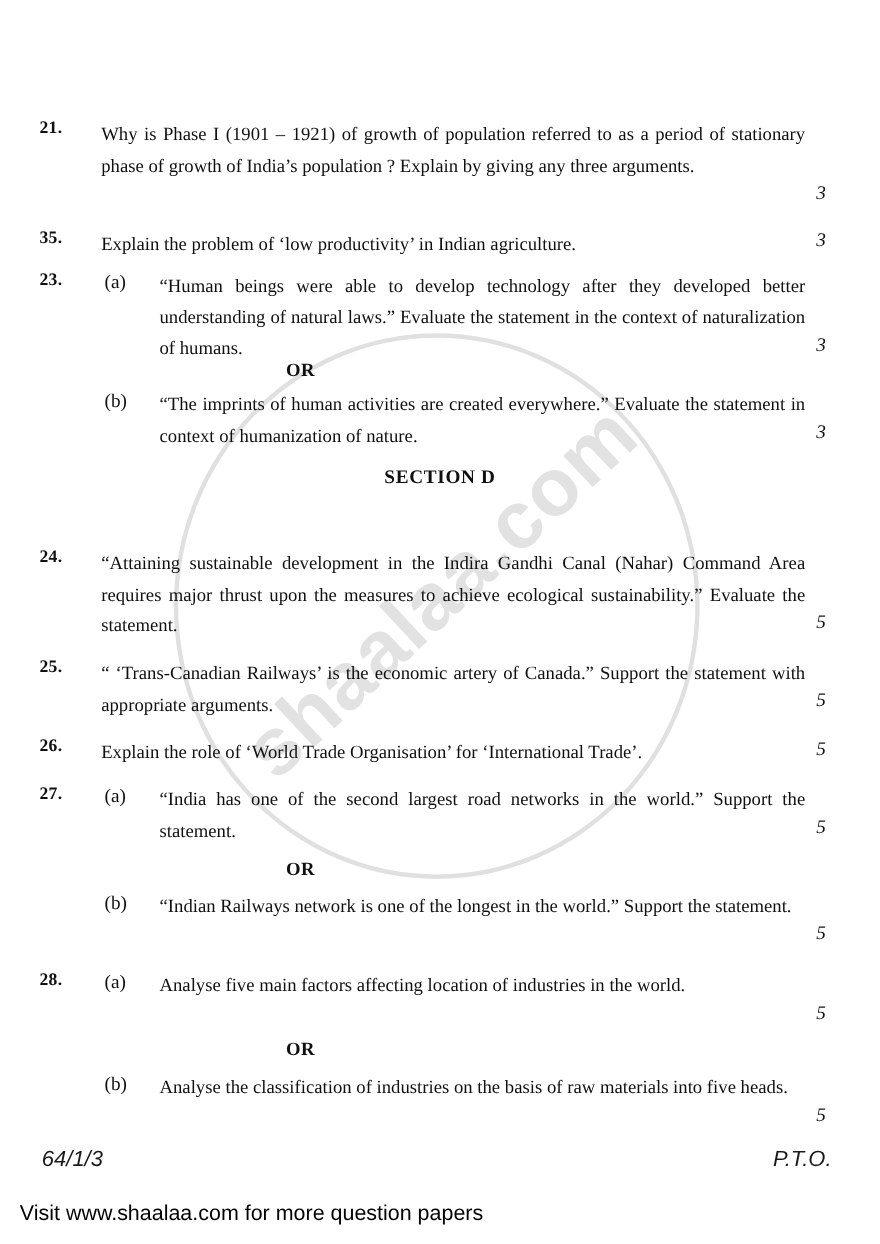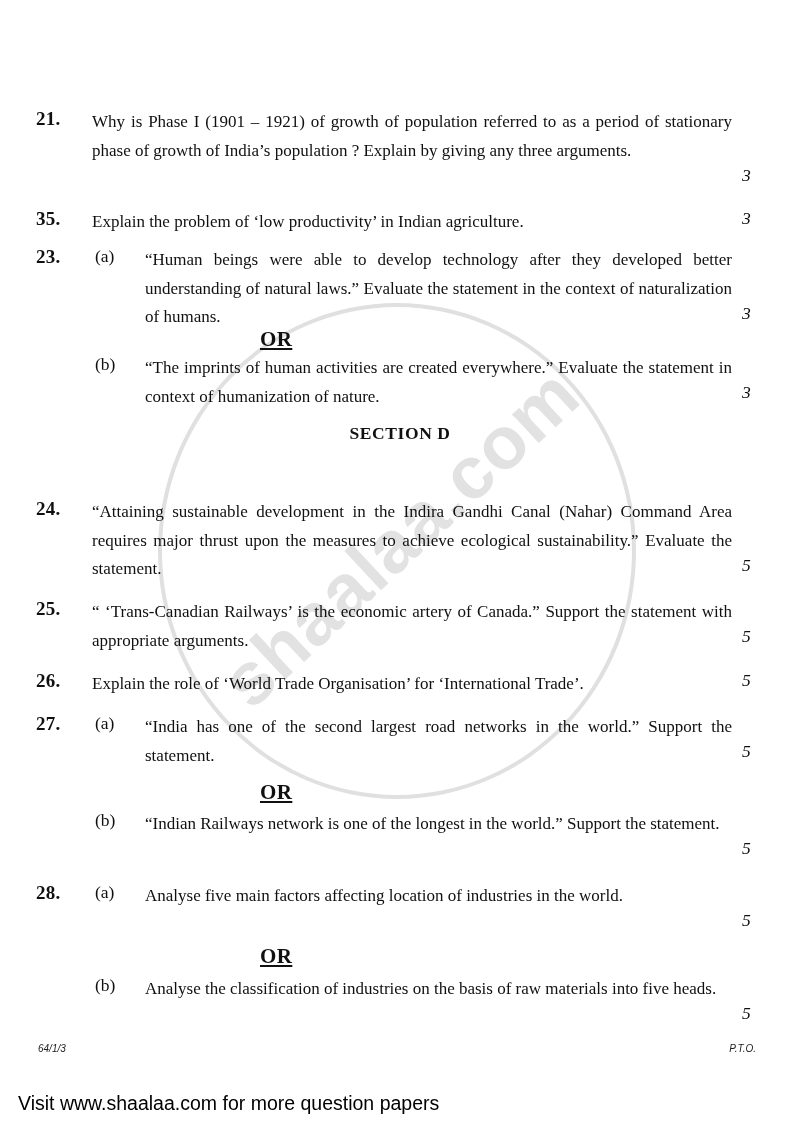--- a/index.html
+++ b/index.html
@@ -61,21 +61,21 @@
   .qrow {
     position: absolute;
     left: 0;
     width: 800px;
   }
   .qnum {
     position: absolute;
     left: 36px;
     top: 0;
     width: 48px;
-    font-size: 19px;
+    font-size: 16px;
     font-weight: 700;
     letter-spacing: 0.2px;
   }
   .sublabel {
     position: absolute;
     left: 95px;
     top: 0;
     width: 42px;
     font-size: 17.5px;
     font-weight: 400;
@@ -100,24 +100,23 @@
     position: absolute;
     left: 742px;
     width: 24px;
     text-align: left;
     font-size: 17.5px;
     font-style: italic;
   }
 
   .or-label {
     position: absolute;
-    font-size: 21px;
+    font-size: 17px;
     font-weight: 700;
     letter-spacing: 0.4px;
-    text-decoration: underline;
   }
 
   .section-heading {
     position: absolute;
     left: 0;
     width: 800px;
     text-align: center;
     font-size: 17.5px;
     font-weight: 700;
     letter-spacing: 0.6px;
@@ -133,21 +132,21 @@
 
   
   #footer {
     position: absolute;
     left: 0;
     top: 1043px;
     width: 800px;
     height: 24px;
     font-family: "Liberation Sans", "DejaVu Sans", sans-serif;
     font-style: italic;
-    font-size: 10px;
+    font-size: 20px;
     color: #1a1a1a;
     z-index: 3;
   }
   #footer .code { position: absolute; left: 38px; top: 0; }
   #footer .pageno { position: absolute; left: 0; top: 0; width: 800px; text-align: center; }
   #footer .pto { position: absolute; right: 44px; top: 0; }
 
   #bottom-banner {
     position: absolute;
     left: 18px;

